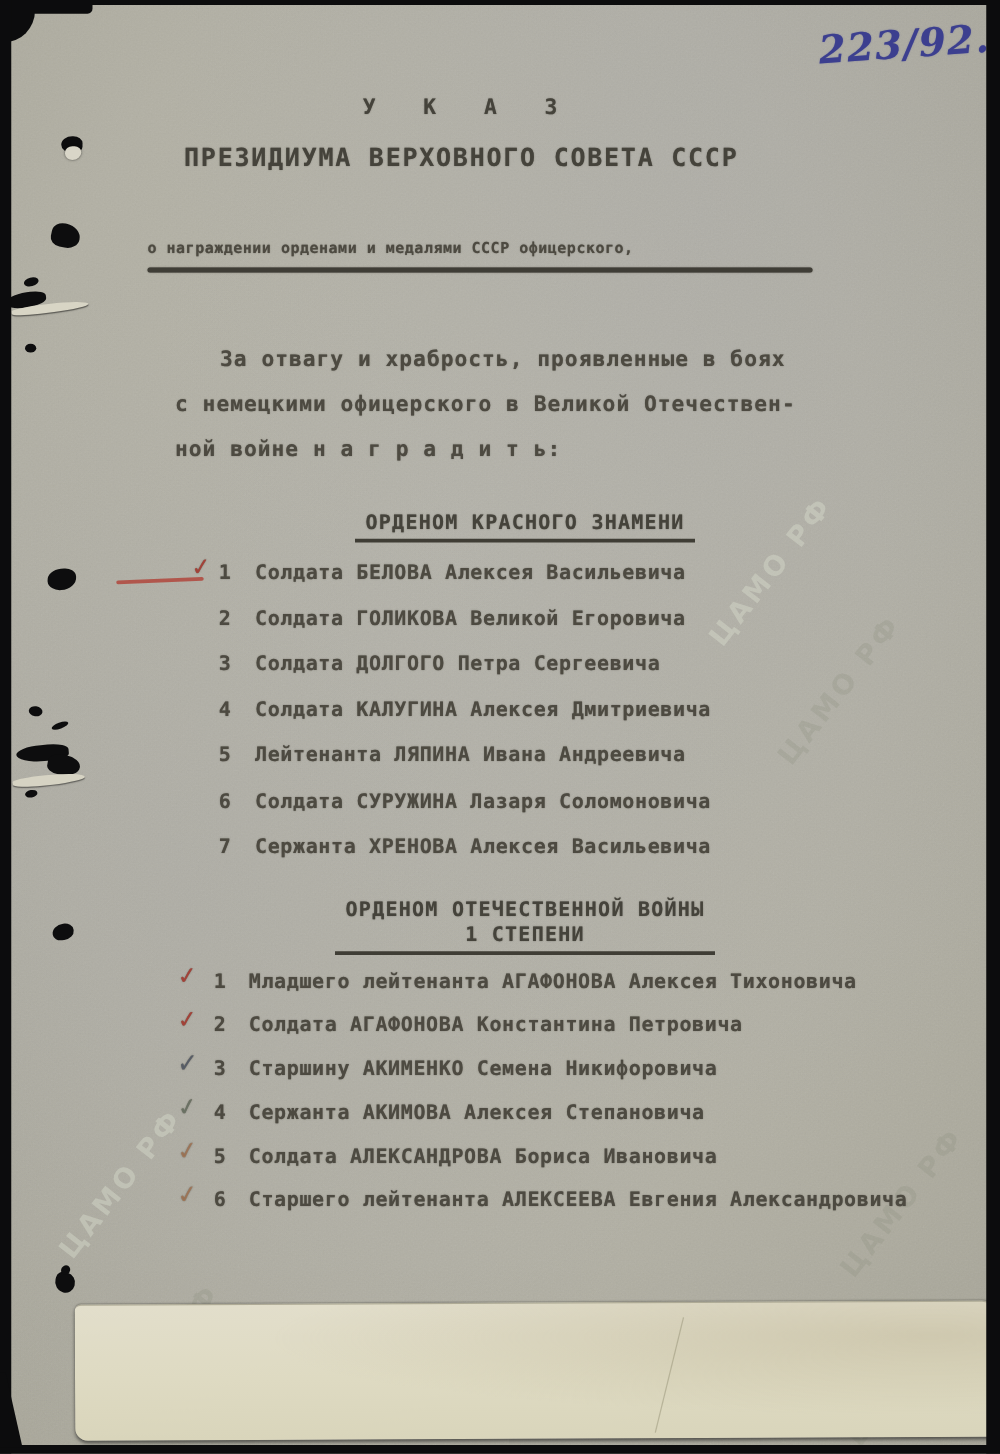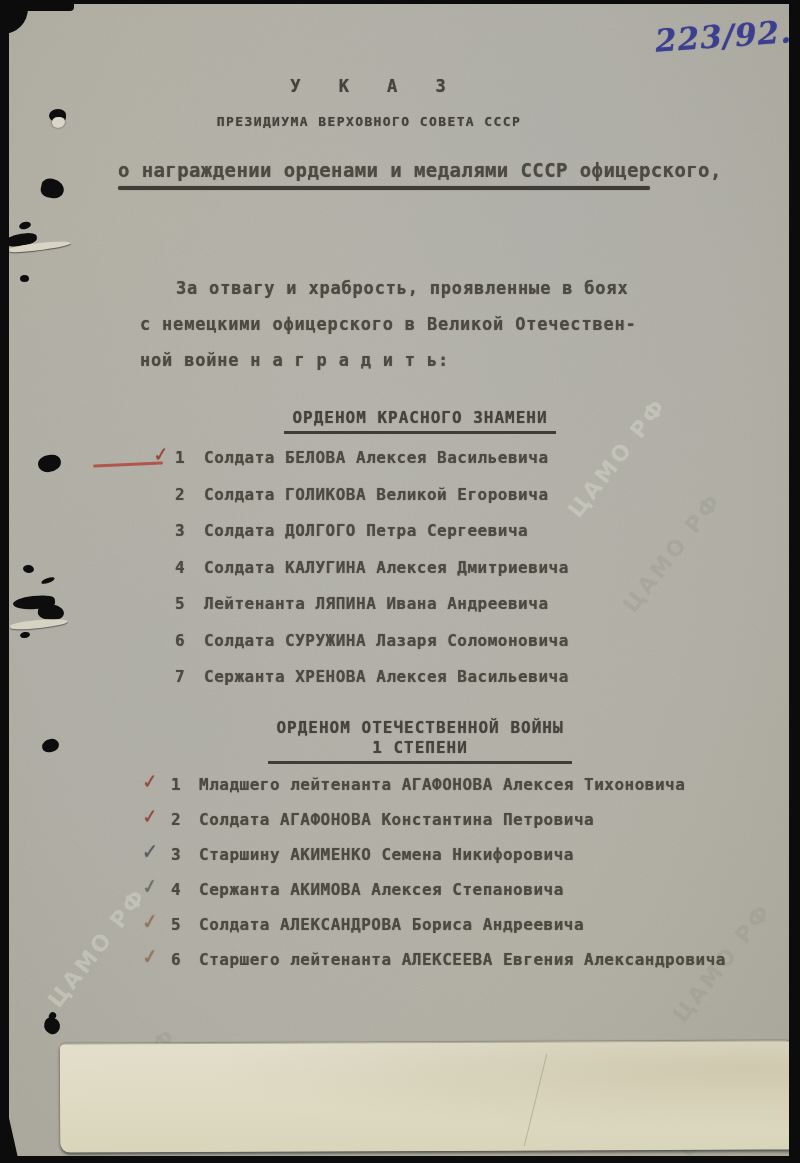--- a/index.html
+++ b/index.html
@@ -40,23 +40,23 @@
   }
 
   
   .tw{color:#4d4a41;font-weight:bold;text-shadow:0 0 1px rgba(72,70,62,0.75);white-space:nowrap;z-index:2;}
   .doc-title{
     position:absolute;left:0;top:76px;width:750px;text-align:center;
     font-size:17px;letter-spacing:14px;color:#45433b;
   }
   .doc-subtitle{
     position:absolute;left:0;top:114px;width:738px;text-align:center;
-    font-size:13px;letter-spacing:1.4px;color:#45433b;
-  }
-  .subject{position:absolute;left:118px;top:160px;width:532px;font-size:19px;line-height:21px;letter-spacing:0.4px;}
+    font-size:20px;letter-spacing:1.4px;color:#45433b;
+  }
+  .subject{position:absolute;left:118px;top:188px;width:532px;font-size:12px;line-height:21px;letter-spacing:0.4px;}
   .subject .line-center{text-align:center;}
   .subject-rule{margin-top:5px;height:3.5px;background:#3f3d36;border-radius:2px;box-shadow:0 0 1px rgba(60,58,50,0.8);}
 
   .preamble{position:absolute;left:140px;top:270px;font-size:17px;line-height:36px;letter-spacing:0.8px;}
   .preamble .indent{padding-left:36px;}
 
   
   #sections{position:absolute;left:140px;top:408px;z-index:2;}
   .section{width:560px;}
   .section + .section{margin-top:14px;}
@@ -231,21 +231,21 @@
             <span class="txt">Старшину АКИМЕНКО Семена Никифоровича</span>
           </div>
           <div class="row tw">
             <span class="check green">✓</span>
             <span class="num">4</span>
             <span class="txt">Сержанта АКИМОВА Алексея Степановича</span>
           </div>
           <div class="row tw">
             <span class="check orange">✓</span>
             <span class="num">5</span>
-            <span class="txt">Солдата АЛЕКСАНДРОВА Бориса Андреевича</span>
+            <span class="txt">Солдата АЛЕКСАНДРОВА Бориса Ивановича</span>
           </div>
           <div class="row tw">
             <span class="check orange">✓</span>
             <span class="num">6</span>
             <span class="txt">Старшего лейтенанта АЛЕКСЕЕВА Евгения Александровича</span>
           </div>
         </div>
       </div>
     </div>
 

